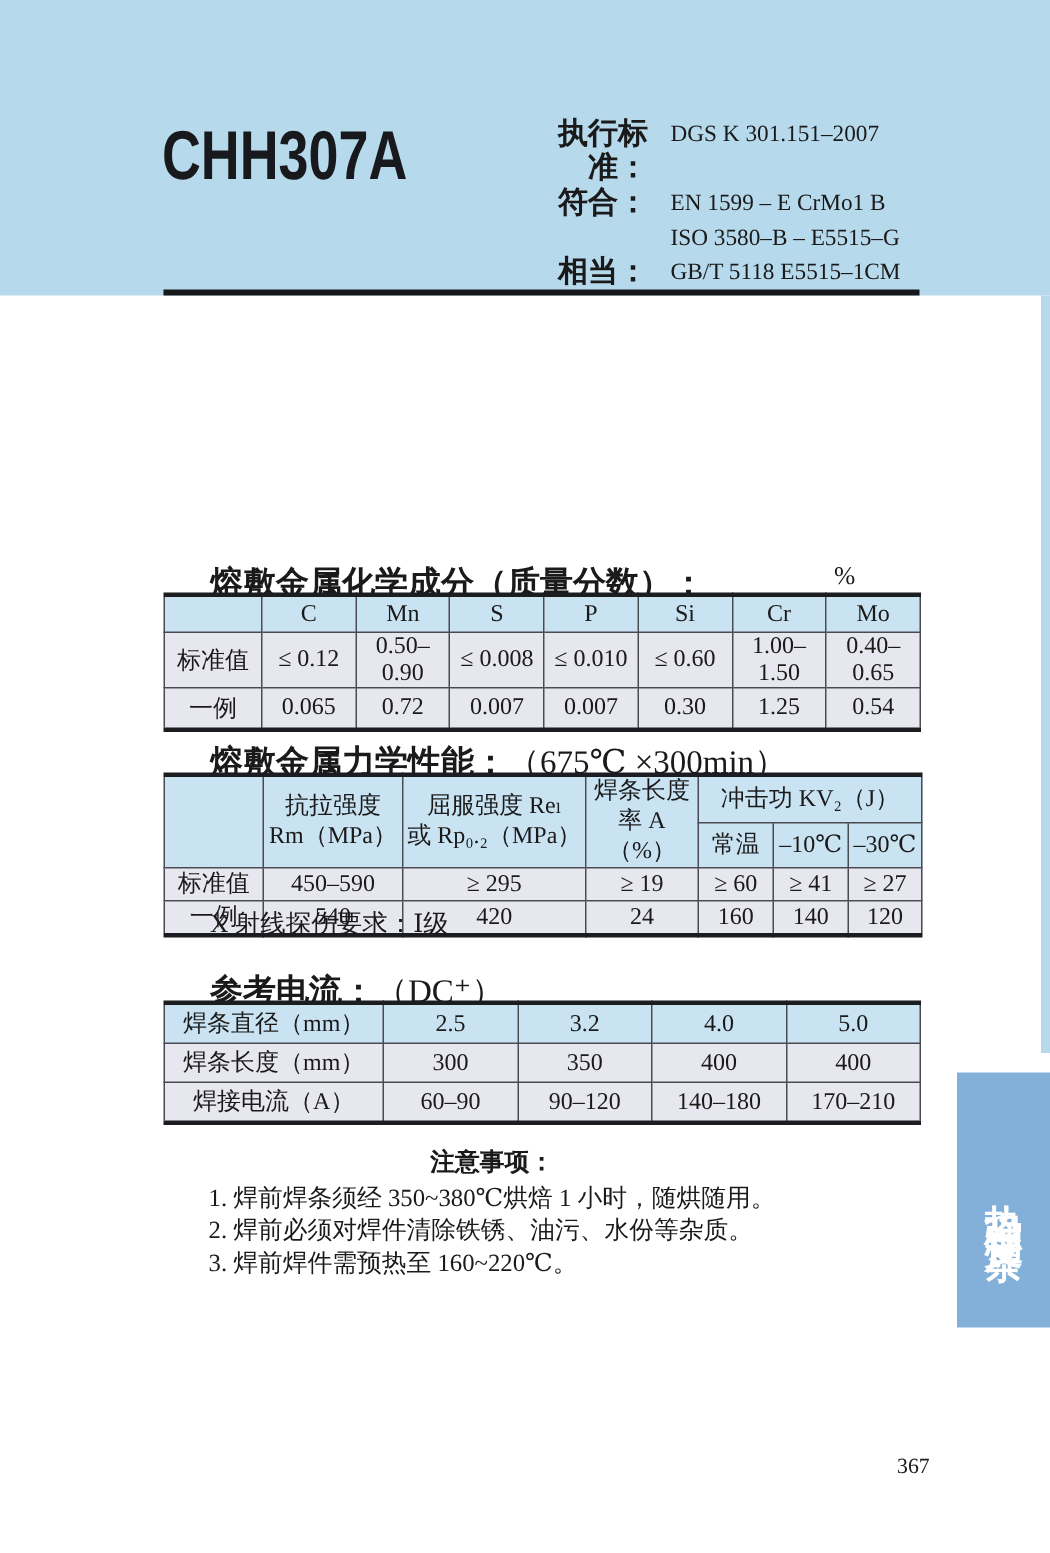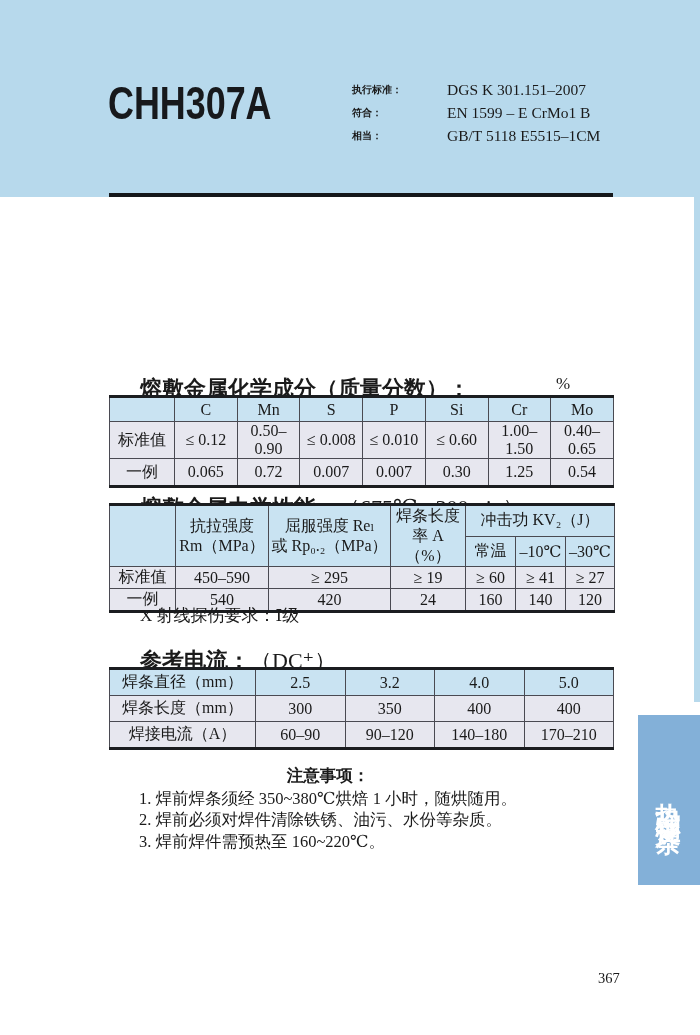--- a/index.html
+++ b/index.html
@@ -15,22 +15,22 @@
 
   .product-name{
     position:absolute;left:108px;top:76px;
     font-family:"Liberation Sans","DejaVu Sans",sans-serif;
     font-weight:bold;font-size:46px;letter-spacing:0px;color:#17191c;
     transform:scaleX(0.78);transform-origin:left top;white-space:nowrap;
   }
   .standards{position:absolute;left:352px;top:78px;font-size:15.5px;line-height:23px;}
   .std-row{display:flex;}
   .std-label{
-    width:80px;font-weight:bold;
-    font-family:"Liberation Sans","DejaVu Sans",sans-serif;font-size:10px;
+    width:80px;text-align:right;font-weight:bold;
+    font-family:"Liberation Sans","DejaVu Sans",sans-serif;font-size:20px;
   }
   .std-value{margin-left:15px;white-space:nowrap;}
 
   .description{position:absolute;left:109px;top:246px;width:506px;font-size:17.5px;line-height:25px;text-align:justify;}
   .description p{margin:0;text-indent:2em;}
   .blb{font-weight:bold;font-family:"Liberation Sans","DejaVu Sans",sans-serif;font-size:17px;}
 
   .sec-title{position:absolute;font-size:22px;white-space:nowrap;}
   .sec-title .t{font-weight:bold;font-family:"Liberation Sans","DejaVu Sans",sans-serif;}
   .sec-title .n{font-family:"Liberation Serif","DejaVu Serif",serif;text-align:right;}
@@ -45,21 +45,21 @@
     padding:0 2px;background:#e7e7ef;
   }
   table.dt td.hb{background:#c9e3f2;}
   table.dt{border-top:3px solid #1b1d20;border-bottom:3px solid #1b1d20;}
   .ln{display:block;line-height:20px;}
 
   #chemTable{top:395px;}
   #chemTable td{height:26px;}
   #chemTable tr.hdr td{height:23px;}
 
-  #mechTable{top:503px;}
+  #mechTable{top:515px;}
   #mechTable tr.hdr td{height:20px;}
   #mechTable td{height:21px;}
 
   #currentTable{top:667px;}
   #currentTable td{height:25px;}
 
   .xray{position:absolute;left:140px;top:604px;font-size:17px;}
 
   .notes{position:absolute;left:139px;top:765px;font-size:16.5px;line-height:21.5px;}
   .notes-title{font-weight:bold;font-family:"Liberation Sans","DejaVu Sans",sans-serif;font-size:16.5px;margin-bottom:1px;text-align:center;}
@@ -89,20 +89,21 @@
     <div class="std-row">
       <span class="std-label">执行标准：</span>
       <span class="std-value">DGS K 301.151–2007</span>
     </div>
     <div class="std-row">
       <span class="std-label">符合：</span>
       <span class="std-value">EN 1599 – E CrMo1 B</span>
     </div>
     <div class="std-row">
       <span class="std-label"></span>
+      <span class="std-value">ISO 3580–B – E5515–G</span>
     </div>
     <div class="std-row">
       <span class="std-label">相当：</span>
       <span class="std-value">GB/T 5118 E5515–1CM</span>
     </div>
   </div>
 
 
   <div class="sec-title" style="left:140px;top:374px;">
     <span class="t">熔敷金属化学成分（质量分数）：</span>

